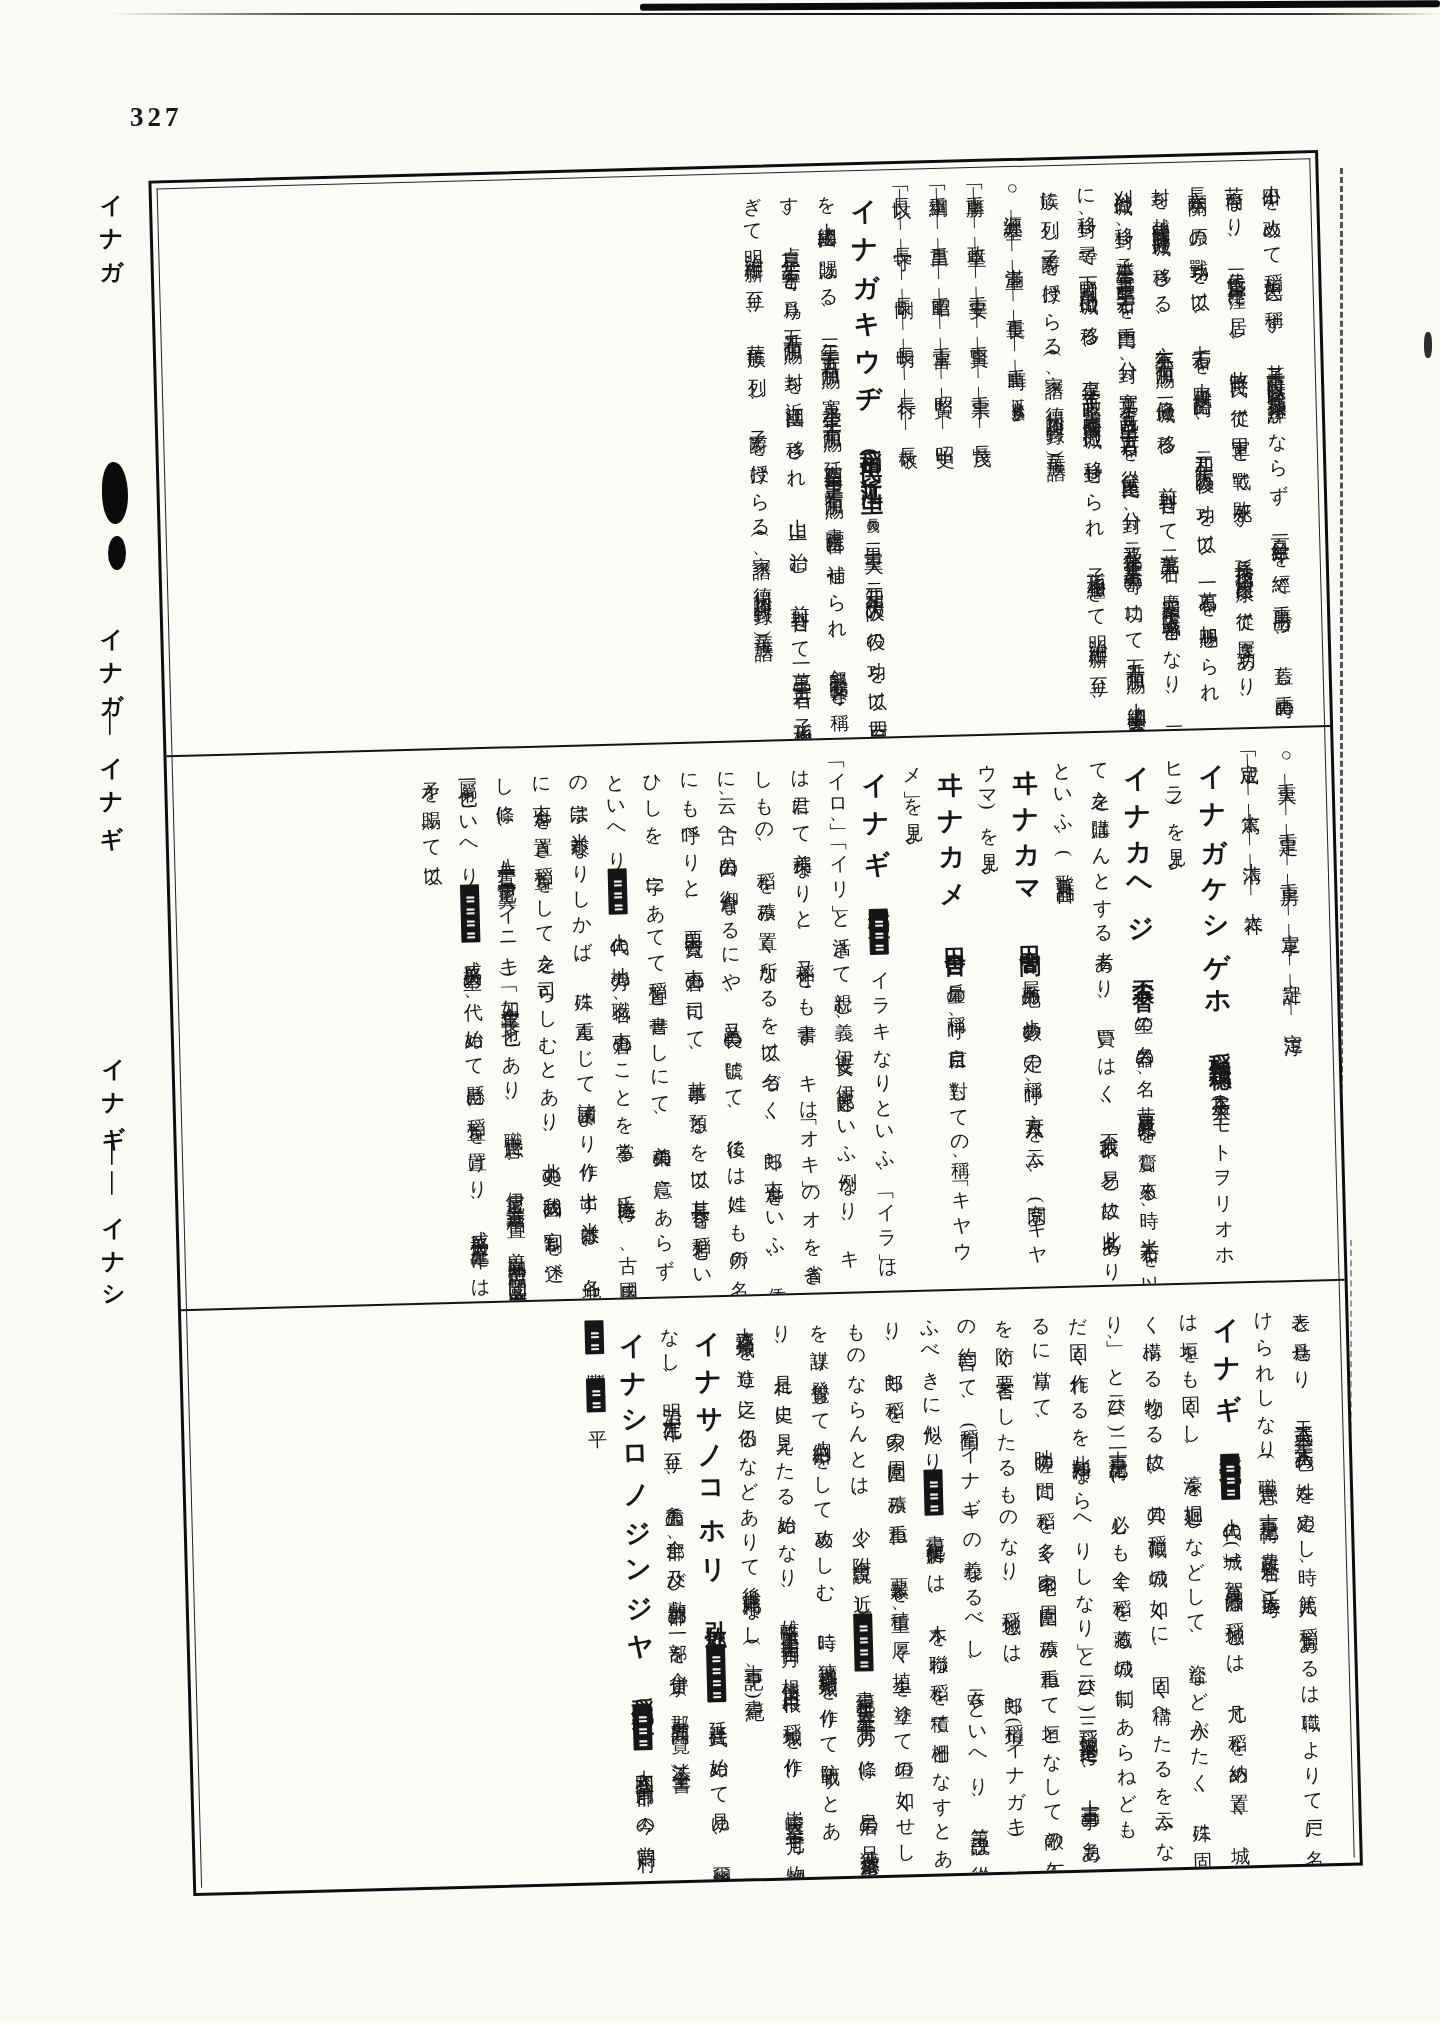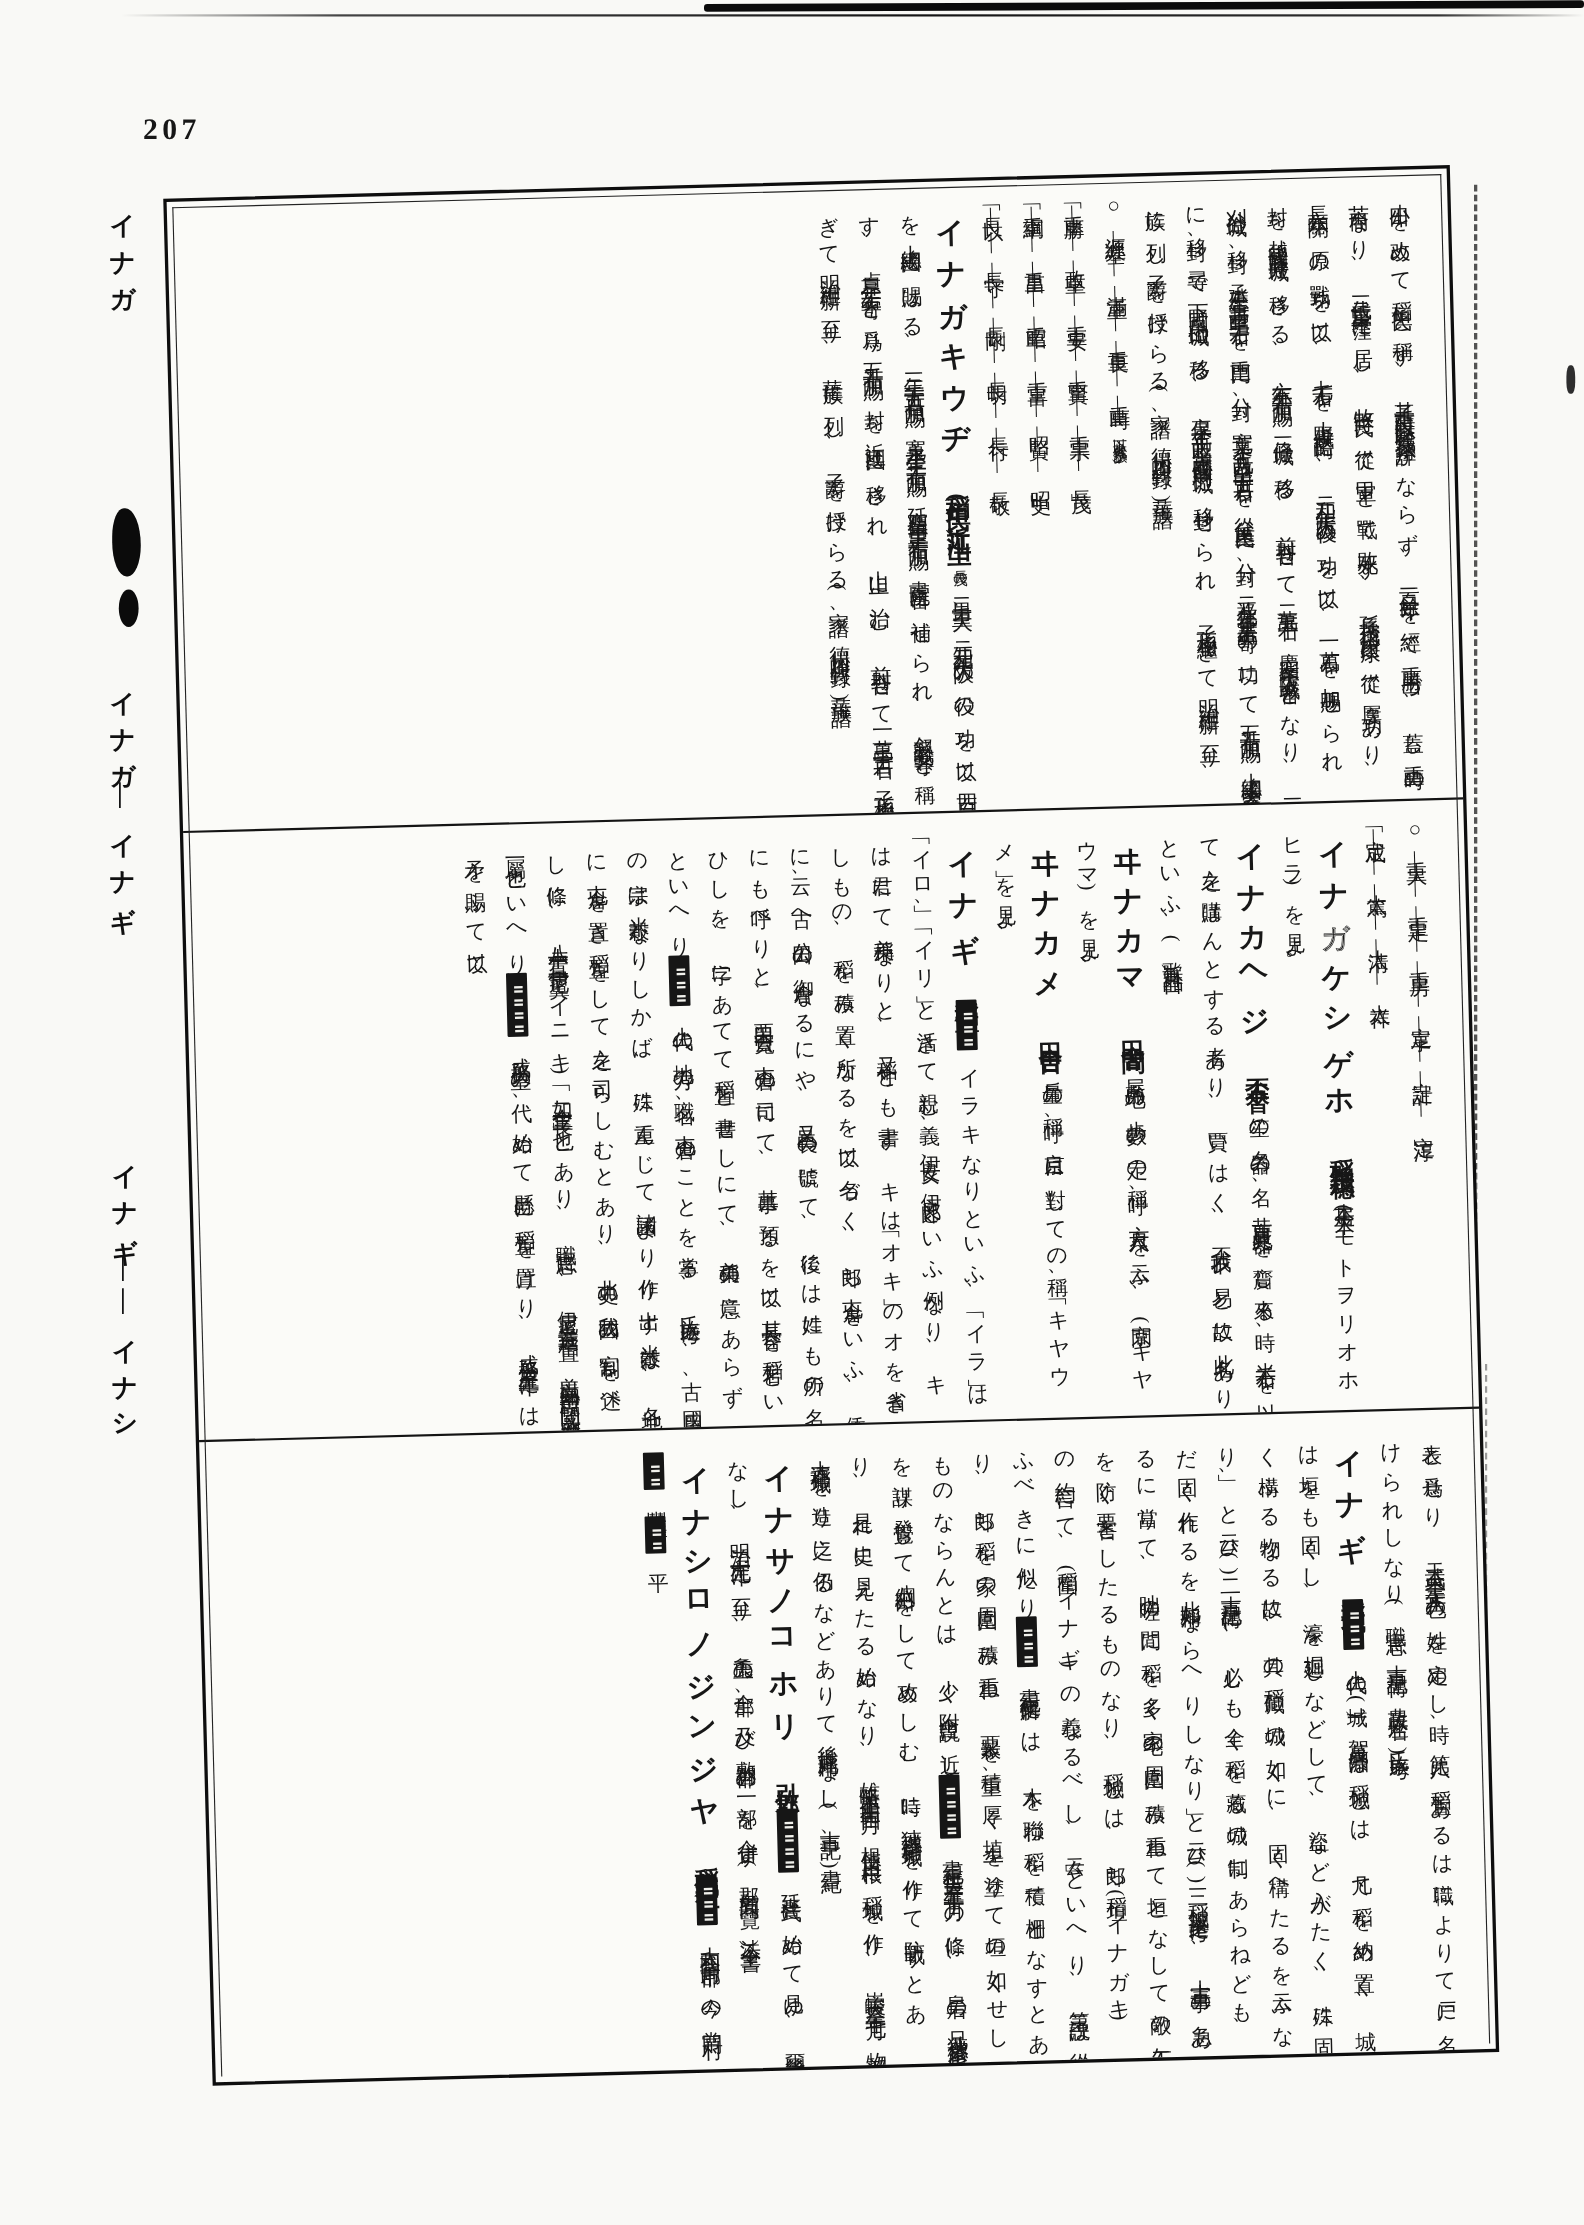--- a/index.html
+++ b/index.html
@@ -50,21 +50,21 @@
 <div id="screen">
 
   <div class="art" id="art-top1"></div>
   <div id="art-top2" style="position:absolute;"></div>
   <div id="art-rdash1"></div>
   <div id="art-rdash2"></div>
   <div class="art" id="art-blob1"></div>
   <div class="art" id="art-blob2"></div>
   <div class="art" id="art-dot1"></div>
 
-  <div id="page-number">207</div>
+  <div id="page-number">327</div>
 
   <div class="thumb" id="thumb-1">イナガ</div>
   <div class="thumb" id="thumb-2">イナガ―イナギ</div>
   <div class="thumb" id="thumb-3">イナギ――イナシ</div>
 
   <div id="sheet">
     <div class="band" id="band-1"><span class="r-b">小田を改めて稻垣氏と稱す、其子重時以降數代家傳詳かならず、三百餘年を經て重勝出づ、蓋し重時の苗裔なり、三代重賢牛窪に居し、牧野氏に從て甲軍と戰て敗死す、孫長茂德川家康に從て屢々功あり、慶長六年關ヶ原の戰功を以て、七千石を上野伊勢崎に、元和二年大阪役の功を以て、一萬石を加賜せられ、封を越後國藤井城に移さる、六年五千石加賜、三條城に移る、前封合せて二萬五千石、慶安四年大阪城番となり、三河刈谷城に移封、承應三年三月重昭三千石を重門に分封、寬文十一年九月堅田千五百石を從父重民に分封、元祿九年重富若年寄の功にて五千石加賜、上總國大多喜城に移封、尋で下野國烏山城に移る、享保十年十月昭賢志摩國鳥羽城に移封せられ、子孫相繼ぎて明治維新に至り、華族に列し子爵を授けらる(家譜、德川加除封錄、華族譜)</span><br><span class="r-g">○源經基——滿重——重長——重時—</span><span class="r-s">(以下數代系缺ク)</span><br><span class="r-g">「重勝——政重——重安——重賢——重宗——長茂」</span><br><span class="r-g">「重綱——重昌——重昭——重富——昭賢——昭史」</span><br><span class="r-g">「長以——長守——長剛——長明——長行——長敬</span><br><span class="r-h">イナガキウヂ</span><span class="r-t">　稻垣氏(近江山上)</span><span class="r-s">　長茂の</span><span class="r-b">二男重大、元知元年大阪の役の功を以て四百石を上總國に賜はる、三年二千五百石加賜、寬永十二年三千石加賜、延寶四年重定二千石加賜、書院番に補せられ、叙爵安藝守と稱す、貞享二年若年寄と爲り五千石加賜、封を近江國に移され、山上に治む、前封合せて一萬三千三百石、子孫相繼ぎて明治維新に至り、華族に列し、子爵を授けらる(家譜、德川加除封錄、華族譜)</span></div>
     <div class="band" id="band-2"><span class="r-g">○重大——重定——重房——定享——定計——定淳」</span><br><span class="r-g">「定成——太篤——太淸——太祥</span><br><span class="r-h">イナガケシゲホ</span><span class="r-t">　稻懸茂穗</span><span class="r-b">　本居大平(モトヲリオホヒラ)を見よ。</span><br><span class="r-h">イナカヘジ</span><span class="r-t">　否不替</span><span class="r-b">　笙の名器の名、昔唐賈此器を齎し來る時、米千石を以て之を購はんとする者あり、賈いはく、否我不レ易と故に此名ありといふ、(歌舞品目)</span><br><span class="r-h">ヰナカマ</span><span class="r-t">　田舍間</span><span class="r-b">　屋敷地の歩數の定の稱呼、方六尺を云ふ、京間(キヤウマ)を見よ、</span><br><span class="r-h">ヰナカメ</span><span class="r-t">　田舍目</span><span class="r-b">　斤量の稱呼、京目に對しての稱、「キヤウメ」を見よ、</span><br><span class="r-h">イナギ</span><span class="r-t">　稻置</span><span class="r-box">〓〓〓</span><span class="r-b">イラキなりといふ、「イラ」は「イロ」、「イリ」と活きて親む義、伊良女、伊良郞といふ例なり、キは君にて美稱なりと、又稻寸とも書す、キは「オキ」のオを省きしもの、稻を積み置く所なるを以て名づく、郎ち屯倉をいふ、倭訓栞に云、古へ公田の御倉なるにや、又邑長の號にて、後には姓にも所の名にも呼べりと、栗田寬云、屯倉の司にて、其事に預るを以て其長官を稻君といひしを、字にあてて稻置と書せしにて、美稱の意にあらずといへり</span><span class="r-box">〓〓〓</span><span class="r-b">上代の地方の職名、屯倉のことを掌る、氏族考に、古、國用の宗は米穀なりしかば、殊に重んじて諸國より作り出す米穀は、各地に屯倉を置き稻置をして之を司らしむとあり、北史の我國の官制を述べし條に、八十戸置二一伊尼翼一(イニキ)「如二今里長一」也とあり、職官志に、伊尼翼音近二稻置一、盖以知二田稅一間國亦應有二斯屬一也といへり</span><span class="r-box">〓〓〓〓</span><span class="r-b">成務天皇の代、始めて縣邑に稻置を置けり、成務天皇五年には矛を賜ふて以て</span></div>
     <div class="band" id="band-3"><span class="r-b">表と爲せり　天武天皇十二年八色の姓を定めし時、第八に稻置あるは職によりて戸に名けられしなり(職官志　古事記傳　農政座右　氏族考)</span><br><span class="r-h">イナギ</span><span class="r-t">　稻城</span><span class="r-box">〓〓〓</span><span class="r-b">上代の城(一)賀茂眞淵は稻城とは、凡て稻を納め置く、城は垣をも固くし、濠を堀廻しなどして、盜など入がたく、殊に固く構ふる物なる故に、其の稻藏に城の如くに、固く構へたるを云ふなり」、と云ひ(二)古事記傳に、必しも全く稻を藏る城の制にあらねども、只だ固く作れるを此如稱ならへりしなり」と云ひ(三)稻城築造考に、上古軍事の急あるに當りて、咄嗟の間に稻を多く家宅の周圍に積み重ねて垣となして敵の矢石を防ぐ要害としたるものなり、稻城とは、郎ち稻垣(イナガキ)の約言にて、稻圍(イナギ)の義なるべし、云々」といへり、第三説は從ふべきに似たり</span><span class="r-box">〓〓〓</span><span class="r-b">書紀集解には、木を聯ね稻を積て柵となすとあり、郎ち稻を家の周圍に積み重ね、粟穀を積重、厚く埴土を塗りて垣の如くせしものならんとは、少く附會説に近し</span><span class="r-box">〓〓〓〓</span><span class="r-b">書紀垂仁天皇五年十一月の條に、皇后の兄狹穗彥不規を謀り發覺して八綱田をして攻めしむ、時に狹穗彥稻城を作りて防戰すとあり、是れ史に見えたる始めなり、雄略天皇十四年四月、根使主日根に稻城を作り、崇峻天皇二年七月、物部守屋大連稻城を造り之に仍るなどありて後世此稱なし(古事記、書紀)</span><br><span class="r-h">イナサノコホリ</span><span class="r-t">　引佐郡</span><span class="r-s">　遠江國</span><span class="r-box">〓〓〓〓</span><span class="r-b">延喜式に始めて見ゆ、爾後變更なし、明治二十九年に至り、麁玉の全郡、及び敷智郡の一部を合併す(郡名異同一覽、法令全書)</span><br><span class="r-h">イナシロノジンジヤ</span><span class="r-t">　稻代神社</span><span class="r-box">〓〓〓</span><span class="r-b">大和國高市郡、今の常門村</span><span class="r-box">〓〓</span><span class="r-b">豐受姫命</span><span class="r-box">〓〓</span><span class="r-b">平</span></div>
   </div>

